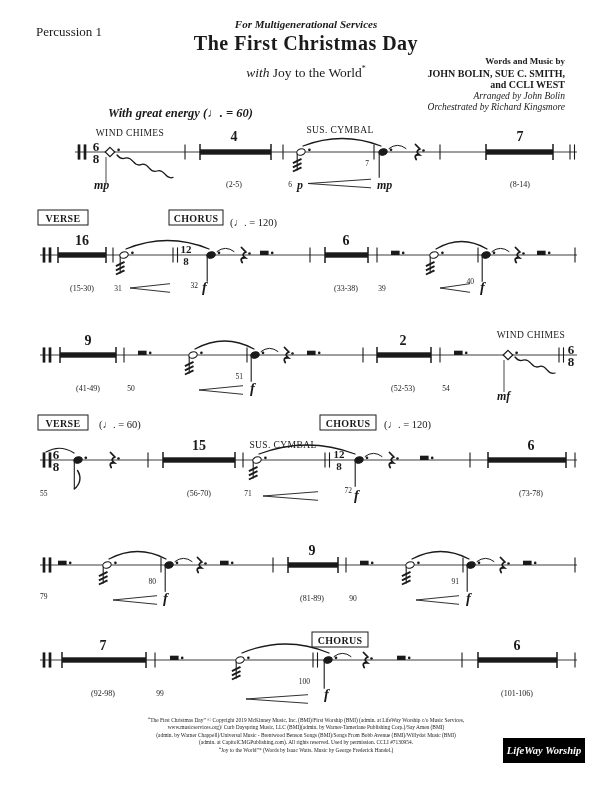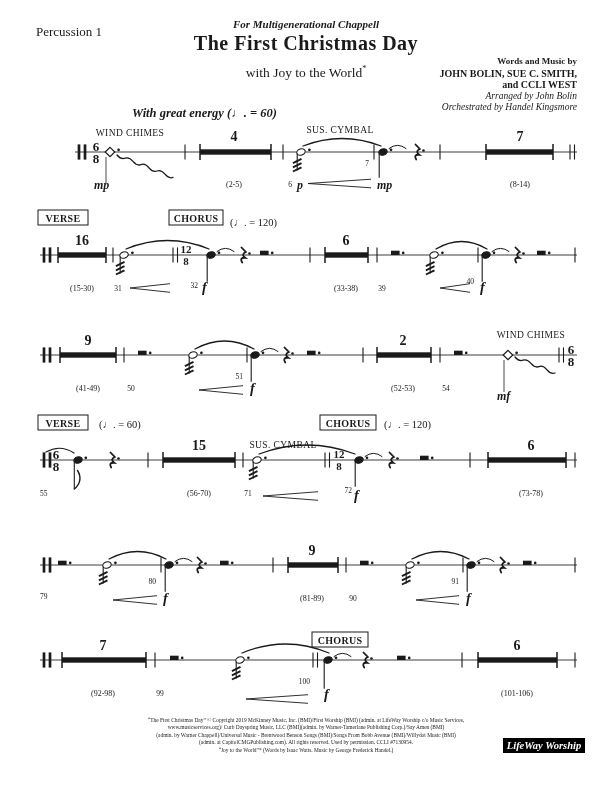--- a/index.html
+++ b/index.html
@@ -4,58 +4,58 @@
 <style>
   html,body{margin:0;padding:0;}
   body{width:612px;height:792px;background:#fff;position:relative;
        font-family:"Liberation Serif",serif;color:#1a1a1a;overflow:hidden;}
   .abs{position:absolute;}
   .ctr{left:0;right:0;text-align:center;}
   .instr{font-size:13px;}
   .series{font-size:11px;font-style:italic;font-weight:600;}
   .title{font-size:20px;font-weight:bold;letter-spacing:0.5px;}
   .subtitle{font-size:13.5px;}
-  .subtitle .w{margin-top:13px;}
+  .subtitle .w{font-style:italic;margin-top:13px;}
   .subtitle .m{font-weight:normal;}
   .subtitle sup{font-size:8px;}
-  .credits{right:35px;top:56px;text-align:right;line-height:11.5px;}
+  .credits{right:47px;top:56px;text-align:right;line-height:11.5px;}
   .credits .c1{font-weight:bold;font-size:9px;}
   .credits .c2{font-weight:bold;font-size:10px;}
   .credits .c3{font-style:italic;font-size:9.5px;}
   .tempo{left:108px;top:106px;font-weight:bold;font-style:italic;font-size:12.5px;
-         font-family:"Liberation Serif","DejaVu Sans",serif;margin-left:24px;}
+         font-family:"Liberation Serif","DejaVu Sans",serif;}
   .footer{top:717px;font-size:5.4px;line-height:7.4px;color:#222;}
-  .logo{left:503px;top:738px;width:82px;height:15px;background:#000;color:#fff;
+  .logo{left:503px;top:738px;width:82px;height:25px;background:#000;color:#fff;
         display:flex;align-items:center;justify-content:center;
         font-style:italic;font-size:10.5px;font-weight:bold;}
   svg text{fill:#1a1a1a;}
   .lbl{font-family:"Liberation Serif",serif;font-size:9.5px;letter-spacing:0.4px;}
   .num{font-family:"Liberation Serif",serif;font-size:14px;font-weight:bold;}
   .rng{font-family:"Liberation Serif",serif;font-size:8px;}
   .mnum{font-family:"Liberation Serif",serif;font-size:7.5px;}
   .dyn{font-family:"Liberation Serif",serif;font-size:12px;font-weight:bold;font-style:italic;}
   .dynf{font-family:"Liberation Serif",serif;font-size:14.5px;font-weight:bold;font-style:italic;}
   .ts{font-family:"Liberation Serif",serif;font-size:13px;font-weight:bold;}
   .ts2{font-family:"Liberation Serif",serif;font-size:11px;font-weight:bold;}
   .boxlbl{font-family:"Liberation Serif",serif;font-size:10px;font-weight:bold;letter-spacing:0.3px;}
   .tmp{font-family:"Liberation Serif","DejaVu Sans",serif;font-size:10.5px;}
 </style>
 </head>
 <body>
 
 <div class="abs instr" style="left:36px;top:24px">Percussion 1</div>
-<div class="abs ctr series" style="top:18px">For Multigenerational Chappell</div>
+<div class="abs ctr series" style="top:18px">For Multigenerational Services</div>
 <div class="abs ctr title" style="top:32px">The First Christmas Day</div>
 <div class="abs ctr subtitle" style="top:64px"><span class="w">with</span> <span class="m">Joy to the World</span><sup>*</sup></div>
 <div class="abs credits">
   <div class="c1">Words and Music by</div>
   <div class="c2">JOHN BOLIN, SUE C. SMITH,</div>
   <div class="c2">and CCLI WEST</div>
   <div class="c3">Arranged by John Bolin</div>
-  <div class="c3">Orchestrated by Handel Kingsmore</div>
+  <div class="c3">Orchestrated by Richard Kingsmore</div>
 </div>
 <div class="abs tempo">With great energy (♩. = 60)</div>
 
 <svg id="score-svg" class="abs" style="left:0;top:0" width="612" height="792" viewBox="0 0 612 792">
   <g id="shapes">
       <line x1="75" y1="152" x2="577" y2="152" stroke="#1a1a1a" stroke-width="0.85"></line>
       <line x1="79" y1="144.4" x2="79" y2="159.6" stroke="#1a1a1a" stroke-width="2.7"></line>
       <line x1="85" y1="144.4" x2="85" y2="159.6" stroke="#1a1a1a" stroke-width="2.7"></line>
       <path d="M110 147.4 L114.8 152 L110 156.6 L105.2 152 Z" stroke="#1a1a1a" stroke-width="1.2" fill="#fff" stroke-linecap="round"></path>
       <circle cx="118.6" cy="149.8" r="1.35" fill="#1a1a1a"></circle>

